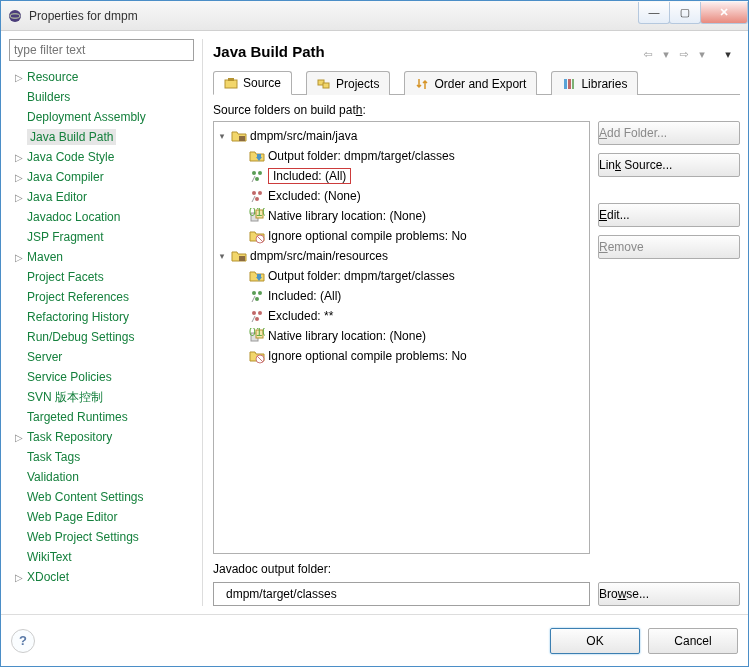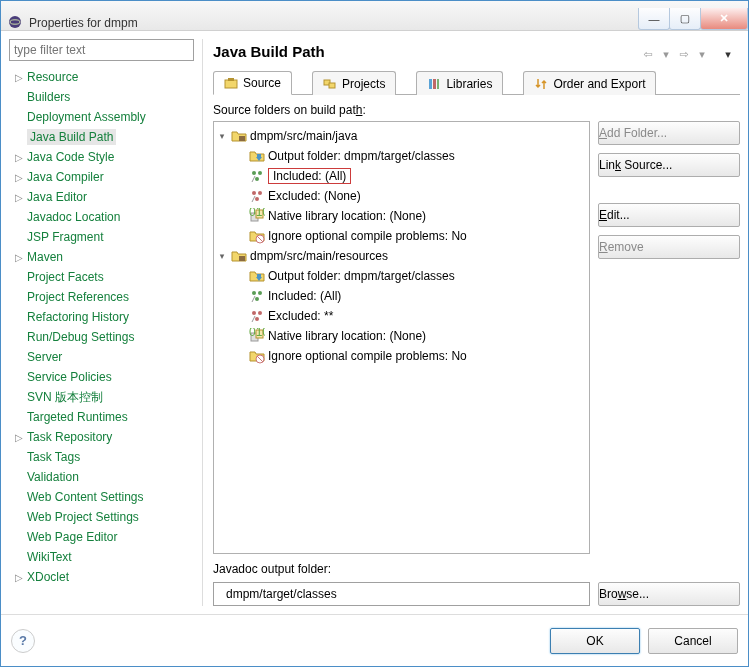--- a/index.html
+++ b/index.html
@@ -1,21 +1,21 @@
 <!DOCTYPE html>
 <html><head>
 <meta charset="utf-8">
 <style>
   * { box-sizing: border-box; font-family: "Segoe UI", Tahoma, sans-serif; font-size: 12px; }
   html, body { margin: 0; padding: 0; }
   body { width: 749px; height: 667px; background: #f0f0f0; }
 
   .window { width: 749px; height: 667px; border: 1px solid #4b8ec7; background: #fff; display: flex; flex-direction: column; box-shadow: 0 4px 12px rgba(0,0,0,.25); }
 
-  .titlebar { height: 30px; background: linear-gradient(to bottom,#f8f8f8,#e8e8e8); display: flex; align-items: flex-end; border-bottom: 1px solid #d0d0d0; }
+  .titlebar { height: 30px; background: linear-gradient(to bottom,#f8f8f8,#e8e8e8); display: flex; align-items: center; border-bottom: 1px solid #d0d0d0; }
   .titlebar .icon { width: 16px; height: 16px; margin: 0 6px; }
   .titlebar .title { flex: 1; color: #333; }
   .winbtns { display: flex; height: 22px; margin-top: -6px; }
   .winbtn { width: 32px; height: 22px; border: 1px solid #b5c8de; border-top: none; background: linear-gradient(to bottom,#fdfdfe,#e6eef8); display: flex; align-items: center; justify-content: center; margin-left: -1px; border-radius: 0 0 3px 3px; }
   .winbtn.close { width: 48px; background: linear-gradient(to bottom,#fdeeee,#e88a7e); }
   .winbtn.close .glyph { color: #fff; font-weight: bold; }
   .winbtn .glyph { font-size: 11px; color: #333; }
 
   .body { flex: 1; display: flex; padding: 8px; gap: 8px; }
 
@@ -27,21 +27,21 @@
   .nav-item.selected .label { background: #e6e6e6; padding: 1px 3px; }
   .nav-item .label { color: #15803d; }
 
   .right { flex: 1; display: flex; flex-direction: column; border-left: 1px solid #ddd; padding-left: 10px; }
   .right-head { display: flex; align-items: center; }
   .right-head h1 { font-size: 15px; font-weight: 600; margin: 4px 0 10px 0; flex: 1; }
   .head-nav { display: flex; align-items: center; gap: 2px; margin-right: 4px; }
   .head-arrow { width: 16px; height: 16px; display: flex; align-items: center; justify-content: center; color: #999; font-size: 11px; }
 
   .tabs { display: flex; border-bottom: 1px solid #b0b0b0; margin-bottom: 6px; }
-  .tab { padding: 4px 10px; border: 1px solid #b0b0b0; border-bottom: none; background: #f6f6f6; margin-right: 20px; display: flex; align-items: center; gap: 5px; border-radius: 3px 3px 0 0; position: relative; top: 1px; }
+  .tab { padding: 4px 10px; border: 1px solid #b0b0b0; border-bottom: none; background: #f6f6f6; margin-right: 14px; display: flex; align-items: center; gap: 5px; border-radius: 3px 3px 0 0; position: relative; top: 1px; }
   .tab.active { background: #fff; border-bottom: 1px solid #fff; }
   .tab .ticon { width: 14px; height: 14px; }
 
   .caption { margin: 2px 0 4px 0; }
   .caption .u { text-decoration: underline; }
 
   .src-panel { display: flex; gap: 8px; flex: 1; min-height: 0; }
   .tree-box { flex: 1; border: 1px solid #b0b0b0; background: #fff; padding: 4px 2px; overflow: auto; }
   .btn-col { width: 142px; display: flex; flex-direction: column; gap: 8px; }
 
@@ -185,25 +185,25 @@
           <div class="nav-item">
             <span class="twisty"></span>
             <span class="label">Validation</span>
           </div>
           <div class="nav-item">
             <span class="twisty"></span>
             <span class="label">Web Content Settings</span>
           </div>
           <div class="nav-item">
             <span class="twisty"></span>
+            <span class="label">Web Page Editor</span>
+          </div>
+          <div class="nav-item">
+            <span class="twisty"></span>
             <span class="label">Web Project Settings</span>
-          </div>
-          <div class="nav-item">
-            <span class="twisty"></span>
-            <span class="label">Web Page Editor</span>
           </div>
           <div class="nav-item">
             <span class="twisty"></span>
             <span class="label">WikiText</span>
           </div>
           <div class="nav-item">
             <span class="twisty">▷</span>
             <span class="label">XDoclet</span>
           </div>
         </div>
@@ -238,35 +238,35 @@
               <svg width="14" height="14" viewBox="0 0 14 14">
                 <rect x="1" y="3" width="6" height="5" fill="#f2d66b" stroke="#b59330"></rect>
                 <rect x="6" y="6" width="6" height="5" fill="#f2d66b" stroke="#b59330"></rect>
               </svg>
             </span>
             <span>Projects</span>
           </div>
           <div class="tab">
             <span class="ticon">
               <svg width="14" height="14" viewBox="0 0 14 14">
+                <path d="M4 2 L4 10 M2 8 L4 10 L6 8 M10 12 L10 4 M8 6 L10 4 L12 6" stroke="#d6952a" stroke-width="1.5" fill="none"></path>
+              </svg>
+            </span>
+            <span>Order and Export</span>
+          </div>
+          <div class="tab">
+            <span class="ticon">
+              <svg width="14" height="14" viewBox="0 0 14 14">
                 <rect x="2" y="2" width="3" height="10" fill="#5aa3d6"></rect>
                 <rect x="6" y="2" width="3" height="10" fill="#c06868"></rect>
                 <rect x="10" y="2" width="2" height="10" fill="#7cb073"></rect>
               </svg>
             </span>
             <span>Libraries</span>
           </div>
-          <div class="tab">
-            <span class="ticon">
-              <svg width="14" height="14" viewBox="0 0 14 14">
-                <path d="M4 2 L4 10 M2 8 L4 10 L6 8 M10 12 L10 4 M8 6 L10 4 L12 6" stroke="#d6952a" stroke-width="1.5" fill="none"></path>
-              </svg>
-            </span>
-            <span>Order and Export</span>
-          </div>
         </div>
 
       <div class="caption">
         <span>Source folders on build pat</span><span class="u">h</span><span>:</span>
       </div>
 
       <div class="src-panel">
         <div class="tree-box" id="tree">
             <div class="tree-row ind1">
               <span class="tw">▾</span>

